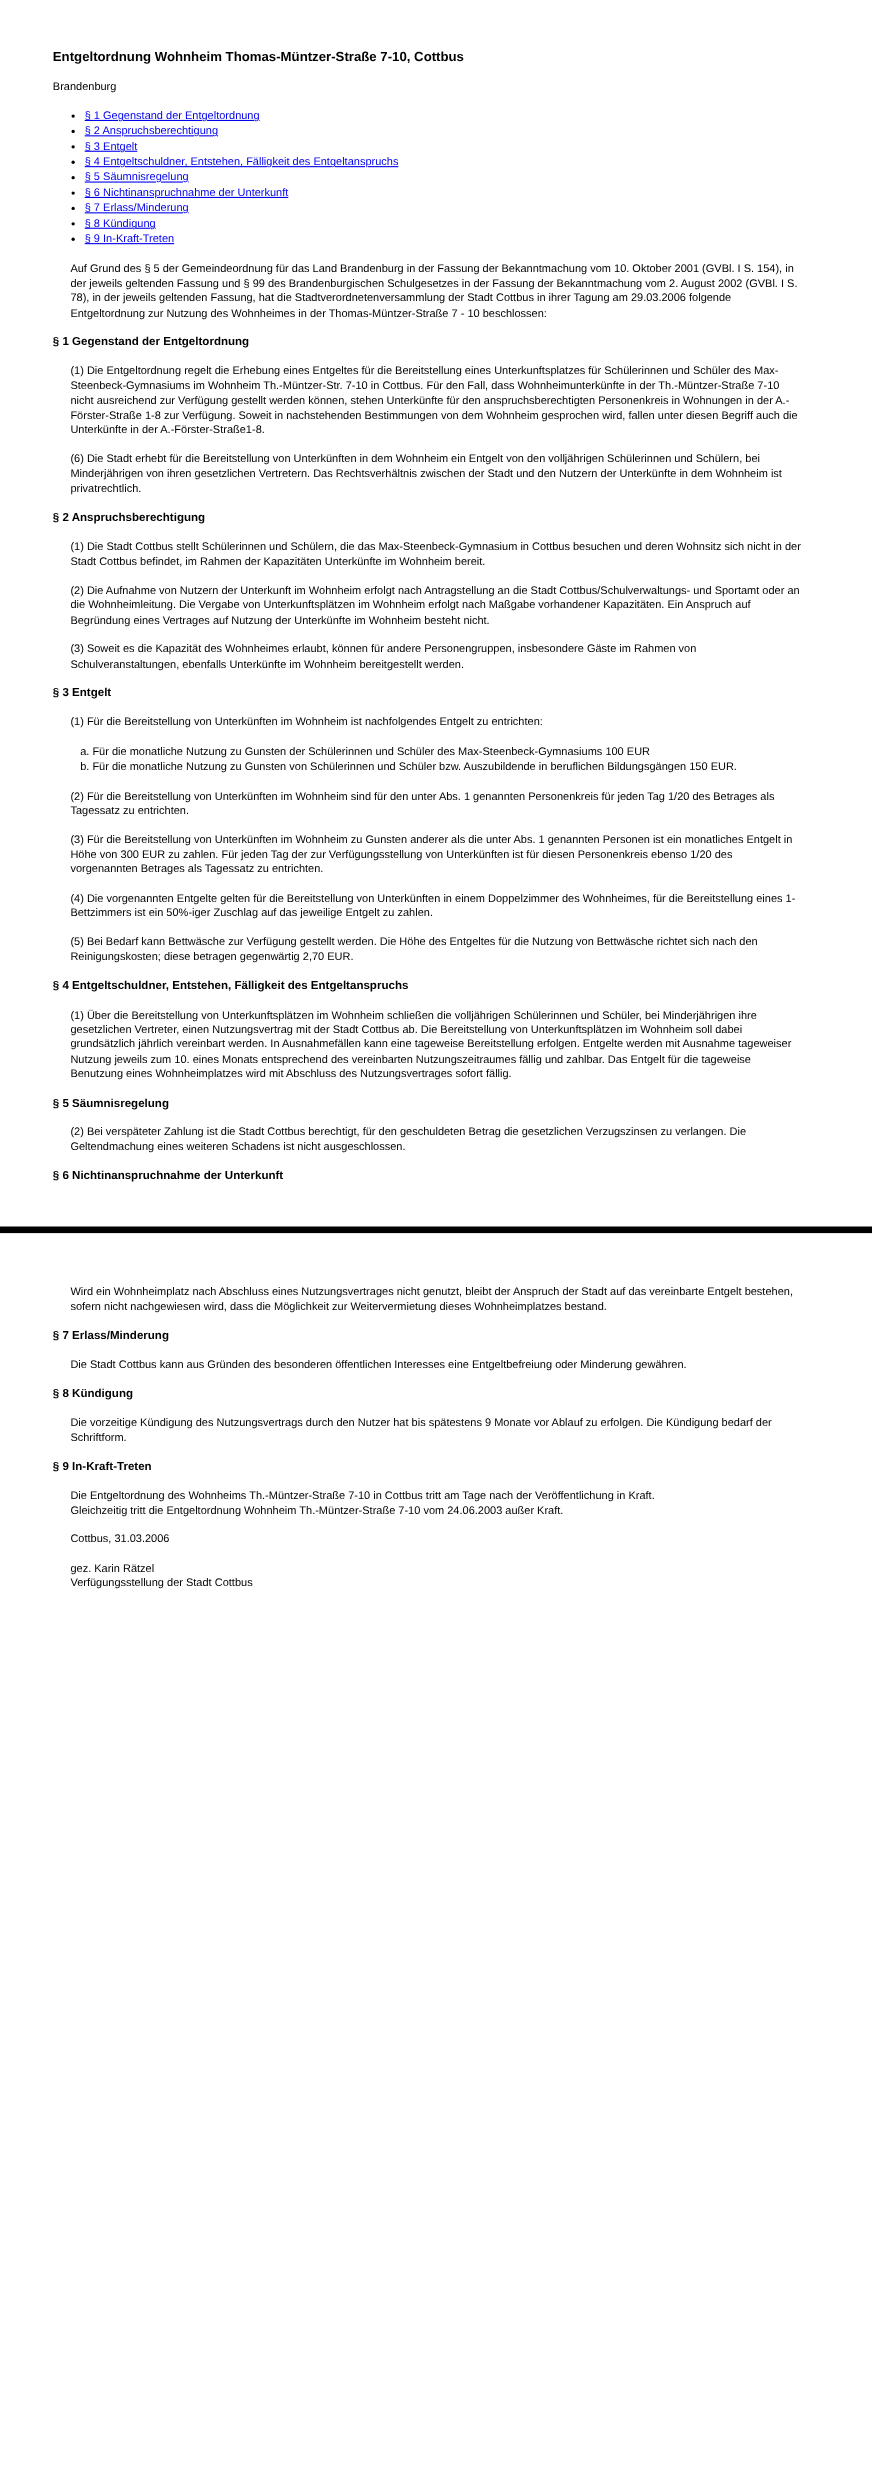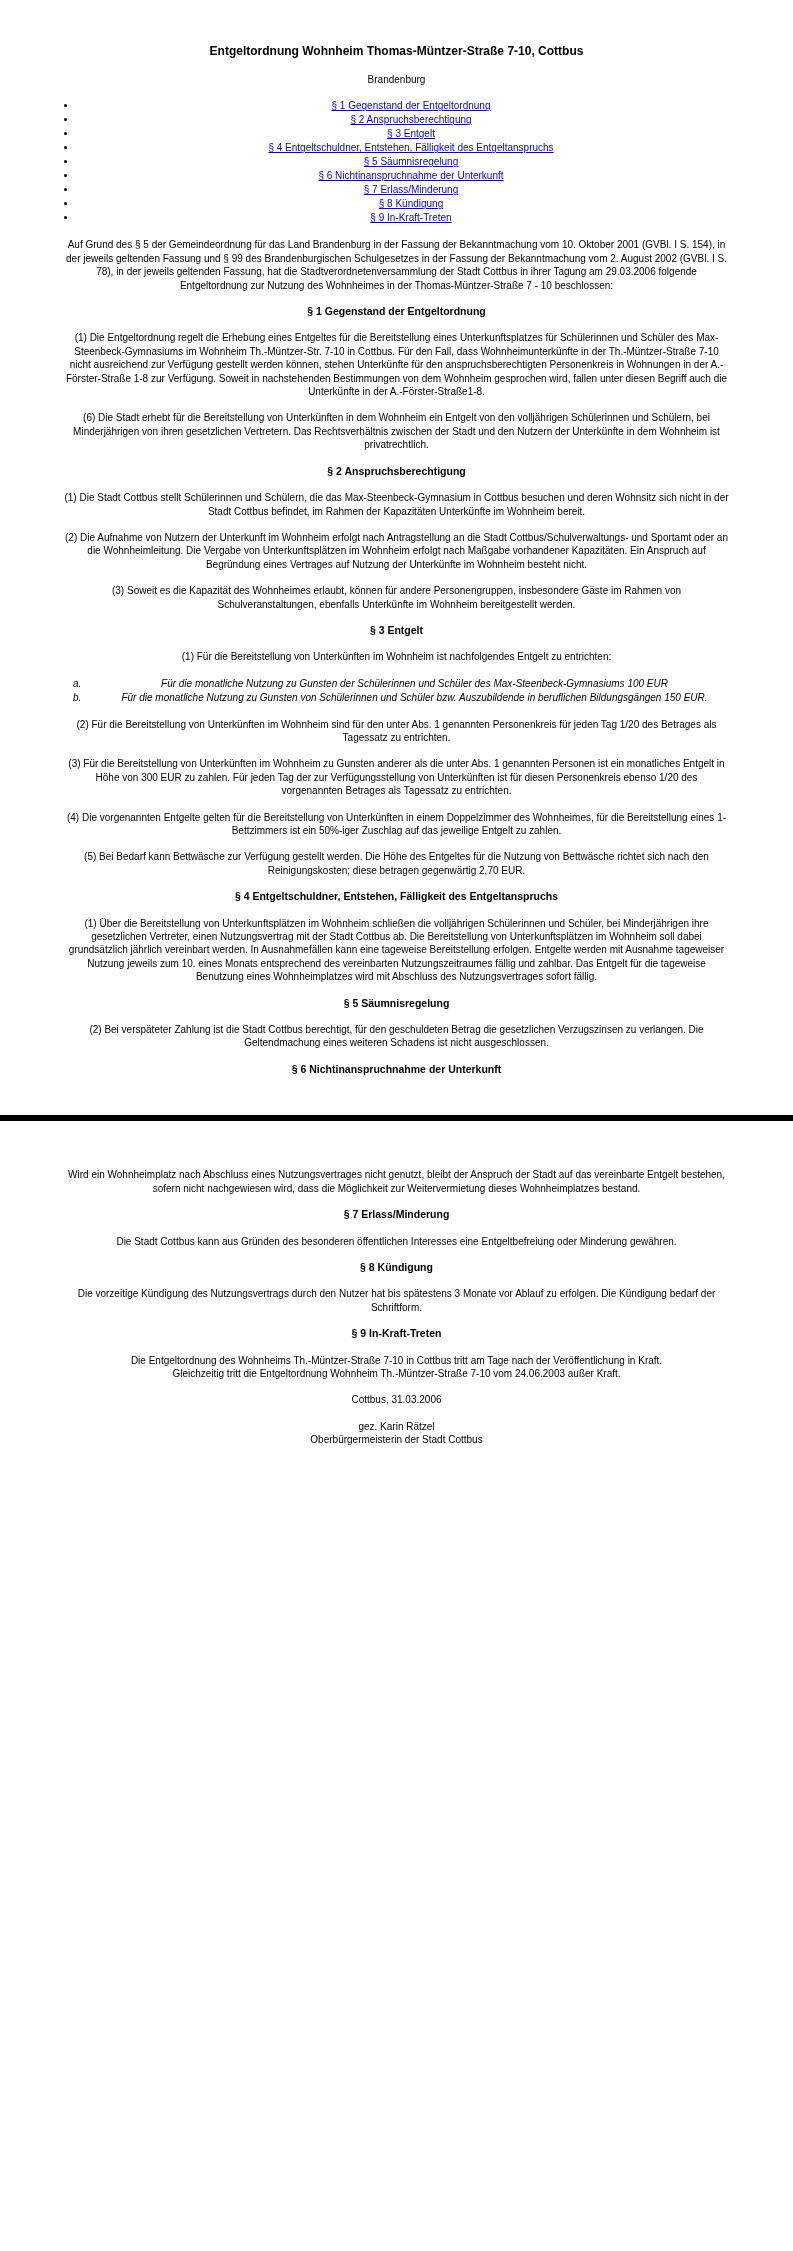--- a/index.html
+++ b/index.html
@@ -1,16 +1,16 @@
 <!DOCTYPE html>
 <html lang="de"><head>
 <meta charset="utf-8">
 <title>Entgeltordnung Wohnheim Thomas-Müntzer-Straße 7-10, Cottbus</title>
 <style>
-  * { box-sizing: border-box; text-align: center; }
+  * { box-sizing: border-box; }
   html, body { margin: 0; padding: 0; }
   body {
     width: 793px;
     height: 2251px;
     background: #ffffff;
     color: #000000;
     font-family: "Liberation Sans", sans-serif;
     font-size: 10px;
     line-height: 13.4px;
     overflow: hidden;
@@ -44,21 +44,20 @@
     font-size: 10.5px;
     line-height: 13.4px;
     font-weight: bold;
     margin: 13px 0;
   }
 
   ol.alpha {
     list-style-type: lower-alpha;
     margin: 13px 0;
     padding-left: 36px;
-    font-style: italic;
   }
   ol.alpha li { line-height: 13.9px; }
 
   .pagebreak {
     height: 6px;
     background: #000000;
     margin: 39px -48px 47px -48px;
   }
 
   .line { display: block; }
@@ -115,28 +114,28 @@
   <h2 class="sec-heading">§ 6 Nichtinanspruchnahme der Unterkunft</h2>
 
   <div class="pagebreak"></div>
 
   <p>Wird ein Wohnheimplatz nach Abschluss eines Nutzungsvertrages nicht genutzt, bleibt der Anspruch der Stadt auf das vereinbarte Entgelt bestehen, sofern nicht nachgewiesen wird, dass die Möglichkeit zur Weitervermietung dieses Wohnheimplatzes bestand.</p>
 
   <h2 class="sec-heading">§ 7 Erlass/Minderung</h2>
   <p>Die Stadt Cottbus kann aus Gründen des besonderen öffentlichen Interesses eine Entgeltbefreiung oder Minderung gewähren.</p>
 
   <h2 class="sec-heading">§ 8 Kündigung</h2>
-  <p>Die vorzeitige Kündigung des Nutzungsvertrags durch den Nutzer hat bis spätestens 3 Monate vor Ablauf zu erfolgen. Die Kündigung bedarf der Schriftform.</p>
+  <p>Die vorzeitige Kündigung des Nutzungsvertrags durch den Nutzer hat bis spätestens 9 Monate vor Ablauf zu erfolgen. Die Kündigung bedarf der Schriftform.</p>
 
   <h2 class="sec-heading">§ 9 In-Kraft-Treten</h2>
   <p>
     <span class="line">Die Entgeltordnung des Wohnheims Th.-Müntzer-Straße 7-10 in Cottbus tritt am Tage nach der Veröffentlichung in Kraft.</span>
     <span class="line">Gleichzeitig tritt die Entgeltordnung Wohnheim Th.-Müntzer-Straße 7-10 vom 24.06.2003 außer Kraft.</span>
   </p>
 
   <p>Cottbus, 31.03.2006</p>
 
   <p>
     <span class="line">gez. Karin Rätzel</span>
-    <span class="line">Oberbürgermeisterin der Stadt Cottbus</span>
+    <span class="line">Verfügungsstellung der Stadt Cottbus</span>
   </p>
 
 </div>
 
 </body></html>

